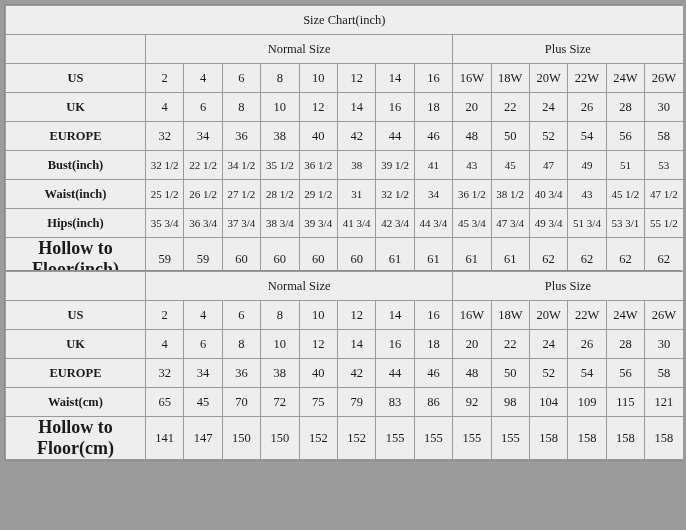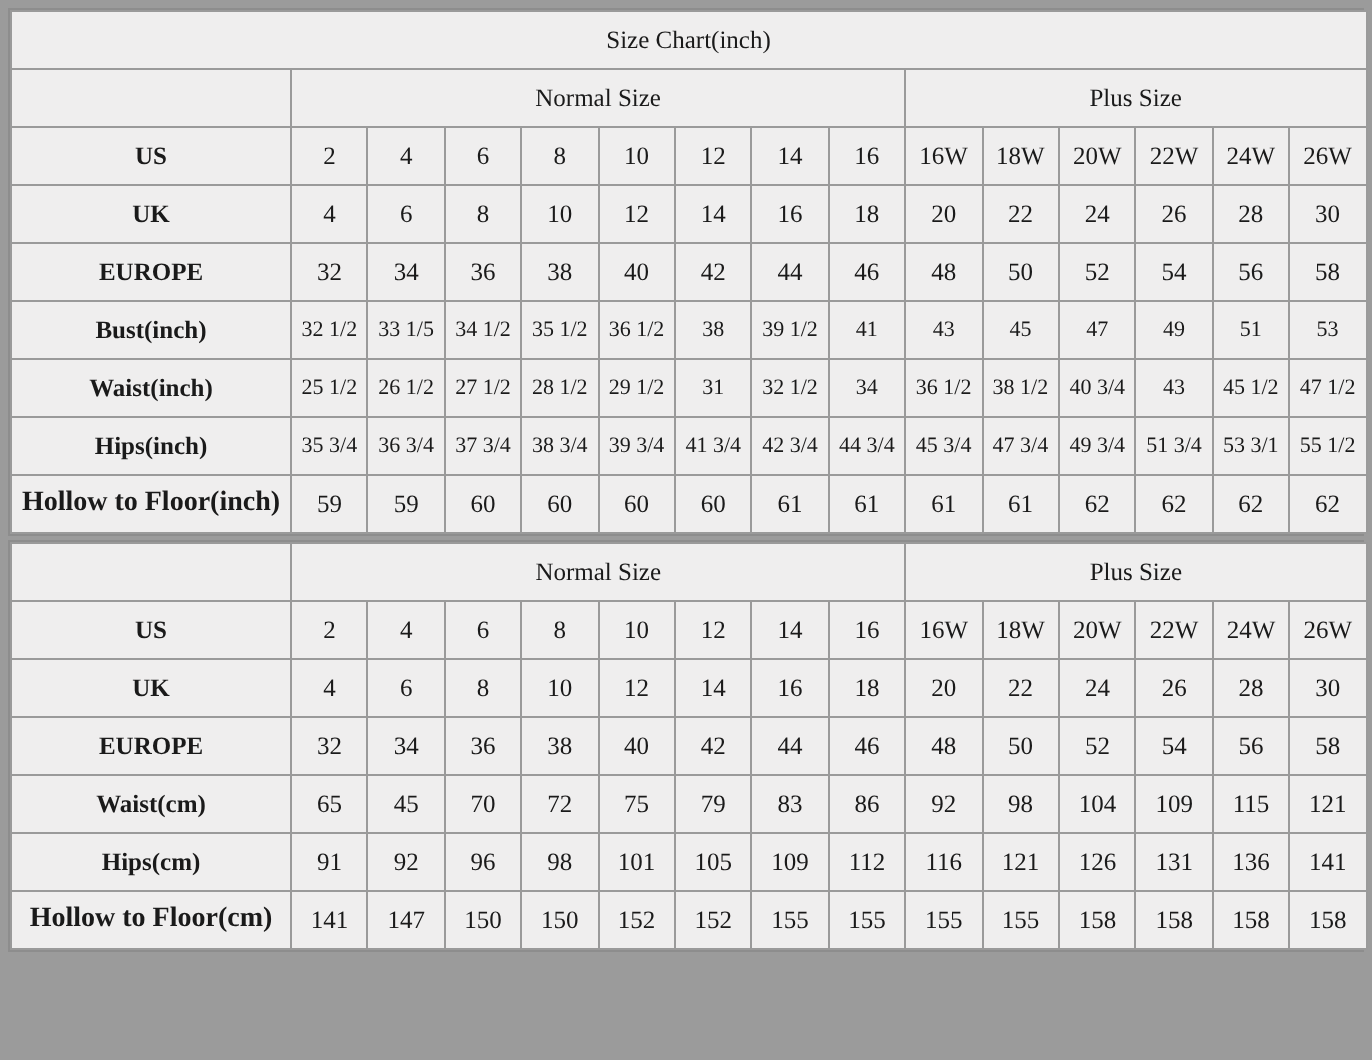--- a/index.html
+++ b/index.html
@@ -61,21 +61,21 @@
   td.blank-cell {
     border-left: none;
     border-top: none;
   }
   td.rowlabel {
     font-size: 13.5px;
     width: 140px;
     font-weight: bold;
   }
   td.rowlabel.small {
-    font-size: 14px;
+    font-size: 18px;
   }
   td.datacell {
     font-size: 12px;
   }
   td.datacell.tight {
     font-size: 11px;
   }
 </style>
 </head>
 <body>
@@ -148,21 +148,21 @@
           <td class="datacell">50</td>
           <td class="datacell">52</td>
           <td class="datacell">54</td>
           <td class="datacell">56</td>
           <td class="datacell">58</td>
         </tr>
 
         <tr>
           <td class="rowlabel">Bust(inch)</td>
           <td class="datacell tight">32 1/2</td>
-          <td class="datacell tight">33 1/5</td>
+          <td class="datacell tight">22 1/2</td>
           <td class="datacell tight">34 1/2</td>
           <td class="datacell tight">35 1/2</td>
           <td class="datacell tight">36 1/2</td>
           <td class="datacell tight">38</td>
           <td class="datacell tight">39 1/2</td>
           <td class="datacell tight">41</td>
           <td class="datacell tight">43</td>
           <td class="datacell tight">45</td>
           <td class="datacell tight">47</td>
           <td class="datacell tight">49</td>
@@ -306,37 +306,20 @@
           <td class="datacell">83</td>
           <td class="datacell">86</td>
           <td class="datacell">92</td>
           <td class="datacell">98</td>
           <td class="datacell">104</td>
           <td class="datacell">109</td>
           <td class="datacell">115</td>
           <td class="datacell">121</td>
         </tr>
 
-        <tr>
-          <td class="rowlabel">Hips(cm)</td>
-          <td class="datacell">91</td>
-          <td class="datacell">92</td>
-          <td class="datacell">96</td>
-          <td class="datacell">98</td>
-          <td class="datacell">101</td>
-          <td class="datacell">105</td>
-          <td class="datacell">109</td>
-          <td class="datacell">112</td>
-          <td class="datacell">116</td>
-          <td class="datacell">121</td>
-          <td class="datacell">126</td>
-          <td class="datacell">131</td>
-          <td class="datacell">136</td>
-          <td class="datacell">141</td>
-        </tr>
 
         <tr>
           <td class="rowlabel small">Hollow to Floor(cm)</td>
           <td class="datacell">141</td>
           <td class="datacell">147</td>
           <td class="datacell">150</td>
           <td class="datacell">150</td>
           <td class="datacell">152</td>
           <td class="datacell">152</td>
           <td class="datacell">155</td>

